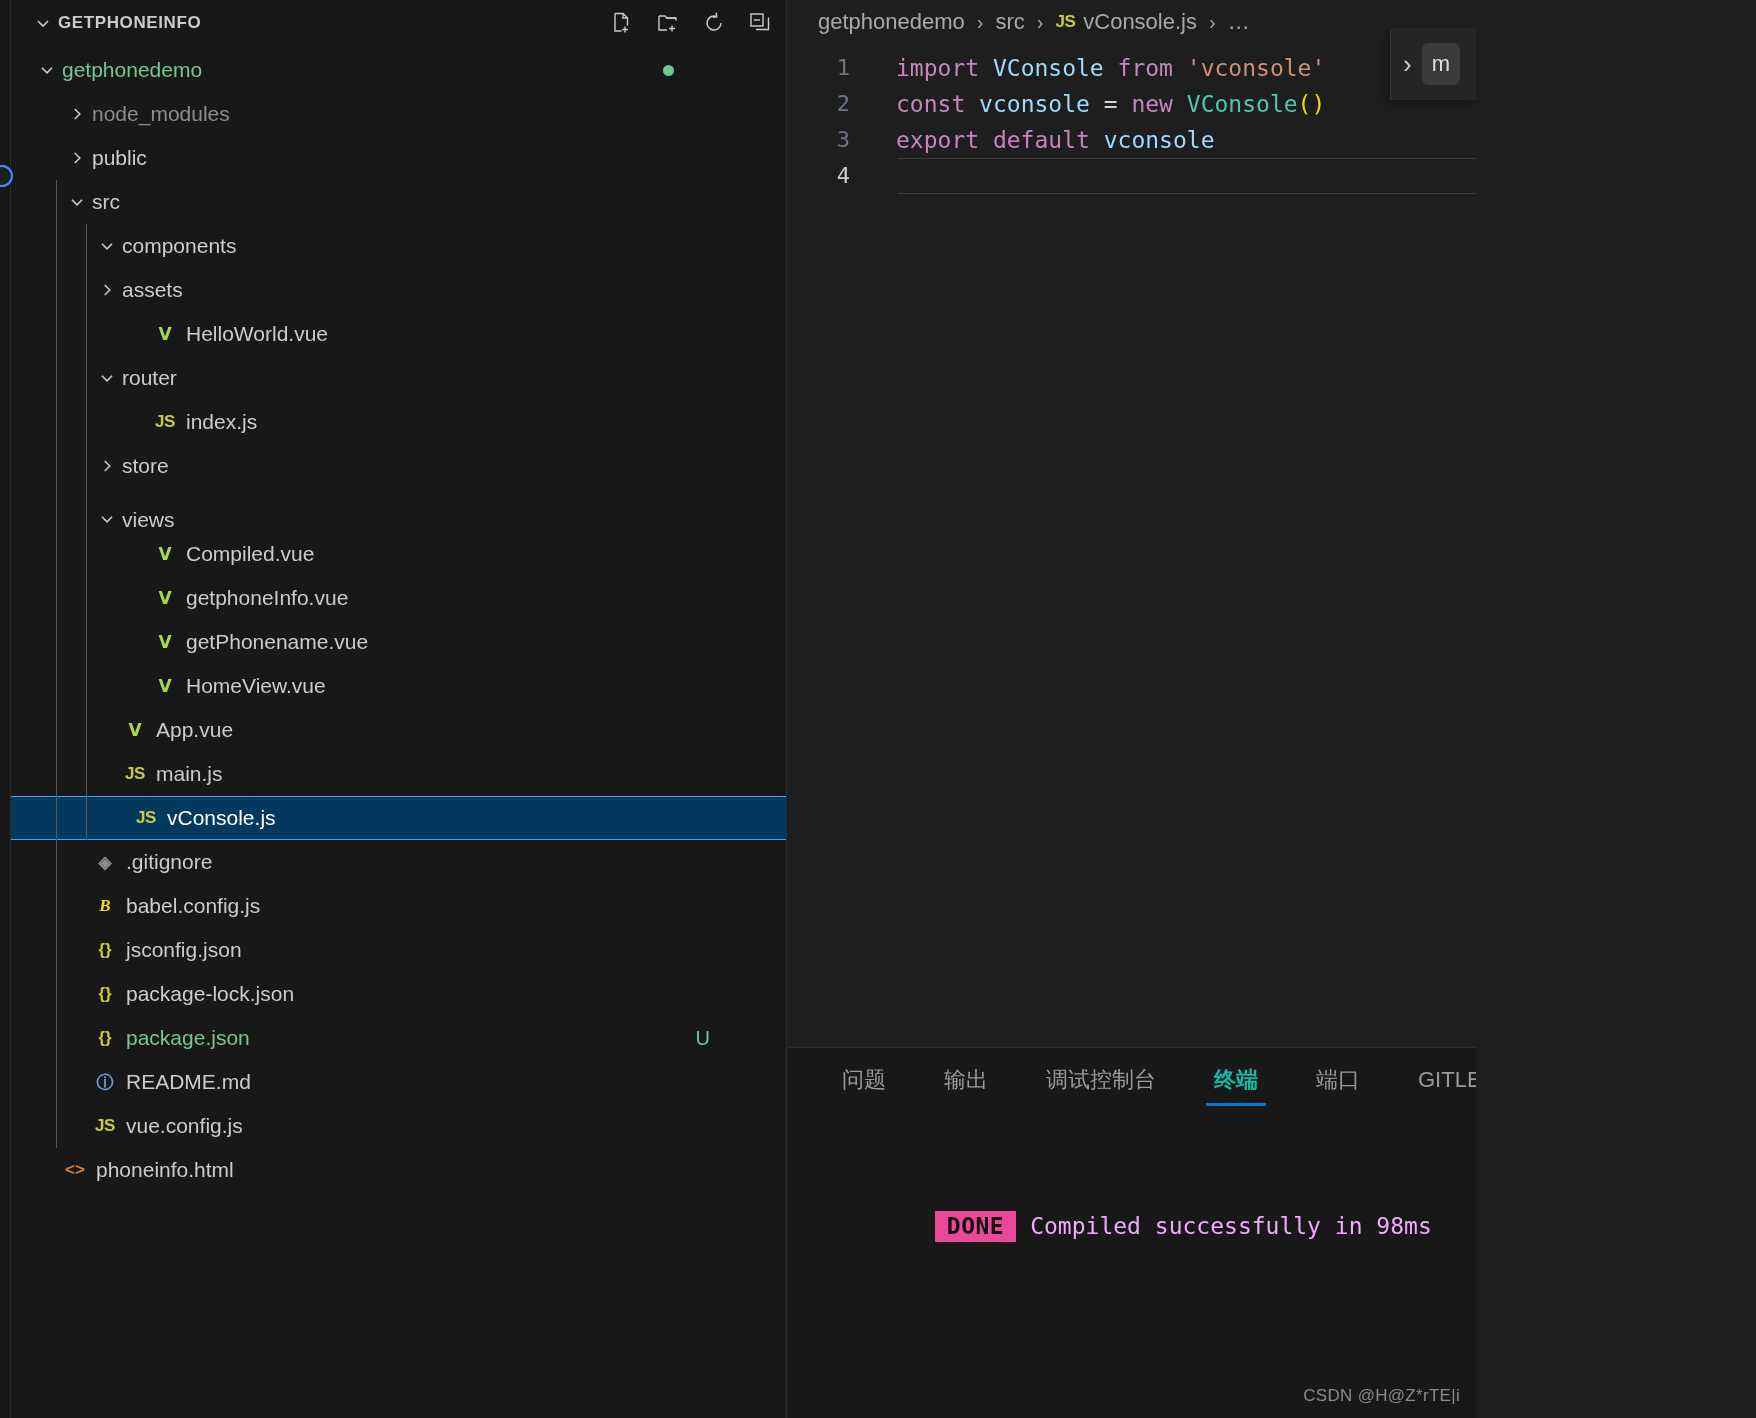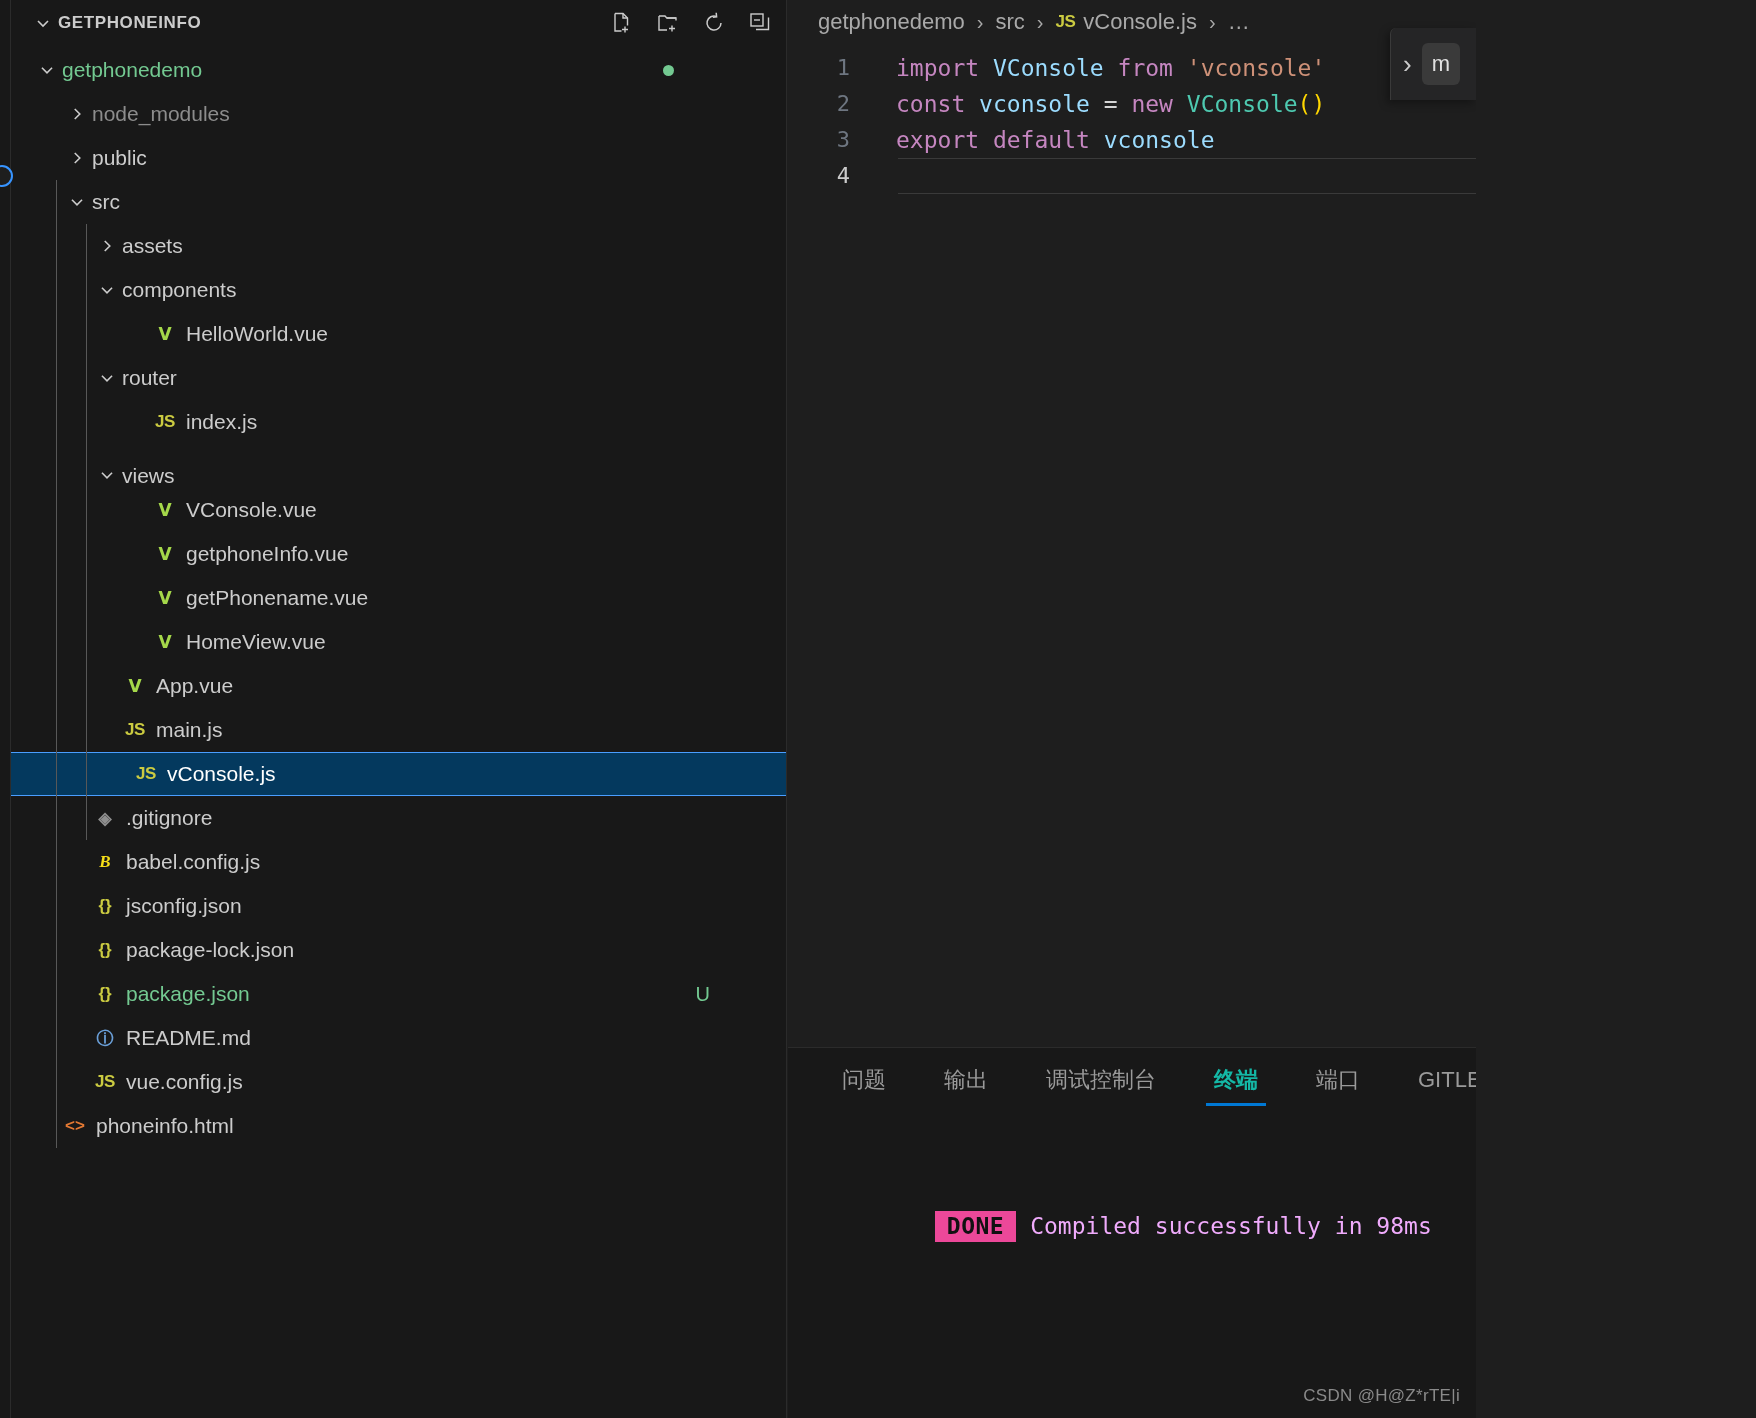--- a/index.html
+++ b/index.html
@@ -422,63 +422,71 @@
           <span class="twisty">
             <svg width="18" height="18" viewBox="0 0 16 16" fill="none" stroke="currentColor" stroke-width="1.4">
               <path d="M3.5 6 L8 10.5 L12.5 6"></path>
             </svg>
           </span>
           <span class="flabel c-white">src</span>
         </div>
         <div class="row" style="padding-left: 84px;">
           <span class="twisty">
             <svg width="18" height="18" viewBox="0 0 16 16" fill="none" stroke="currentColor" stroke-width="1.4">
+              <path d="M3.5 6 L8 10.5 L12.5 6"></path>
+            </svg>
+          </span>
+          <span class="flabel c-white">components</span>
+        </div>
+        <div class="row" style="padding-left: 84px;">
+          <span class="twisty">
+            <svg width="18" height="18" viewBox="0 0 16 16" fill="none" stroke="currentColor" stroke-width="1.4">
               <path d="M6 3.5 L10.5 8 L6 12.5"></path>
             </svg>
           </span>
           <span class="flabel c-white">assets</span>
-        </div>
-        <div class="row" style="padding-left: 84px;">
-          <span class="twisty">
-            <svg width="18" height="18" viewBox="0 0 16 16" fill="none" stroke="currentColor" stroke-width="1.4">
-              <path d="M3.5 6 L8 10.5 L12.5 6"></path>
-            </svg>
-          </span>
-          <span class="flabel c-white">components</span>
         </div>
         <div class="row" style="padding-left: 114px;">
           <span class="twisty empty"></span>
           <span class="ficon i-vue">V</span>
           <span class="flabel c-white">HelloWorld.vue</span>
         </div>
         <div class="row" style="padding-left: 84px;">
           <span class="twisty">
             <svg width="18" height="18" viewBox="0 0 16 16" fill="none" stroke="currentColor" stroke-width="1.4">
               <path d="M3.5 6 L8 10.5 L12.5 6"></path>
             </svg>
           </span>
           <span class="flabel c-white">router</span>
         </div>
         <div class="row" style="padding-left: 114px;">
           <span class="twisty empty"></span>
           <span class="ficon i-js">JS</span>
           <span class="flabel c-white">index.js</span>
         </div>
+        <div class="row" style="padding-left: 84px;">
+          <span class="twisty">
+            <svg width="18" height="18" viewBox="0 0 16 16" fill="none" stroke="currentColor" stroke-width="1.4">
+              <path d="M6 3.5 L10.5 8 L6 12.5"></path>
+            </svg>
+          </span>
+          <span class="flabel c-white">store</span>
+        </div>
         <div class="row" style="padding-left: 84px; align-items: flex-end;">
           <span class="twisty">
             <svg width="18" height="18" viewBox="0 0 16 16" fill="none" stroke="currentColor" stroke-width="1.4">
               <path d="M3.5 6 L8 10.5 L12.5 6"></path>
             </svg>
           </span>
           <span class="flabel c-white">views</span>
         </div>
         <div class="row" style="padding-left: 114px;">
           <span class="twisty empty"></span>
           <span class="ficon i-vue">V</span>
-          <span class="flabel c-white">VConsole.vue</span>
+          <span class="flabel c-white">Compiled.vue</span>
         </div>
         <div class="row" style="padding-left: 114px;">
           <span class="twisty empty"></span>
           <span class="ficon i-vue">V</span>
           <span class="flabel c-white">getphoneInfo.vue</span>
         </div>
         <div class="row" style="padding-left: 114px;">
           <span class="twisty empty"></span>
           <span class="ficon i-vue">V</span>
           <span class="flabel c-white">getPhonename.vue</span>

